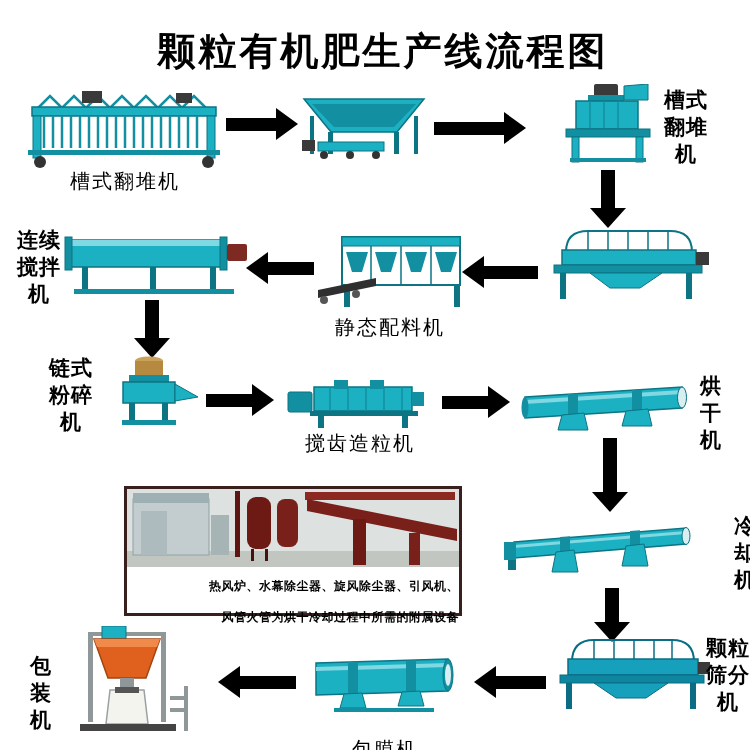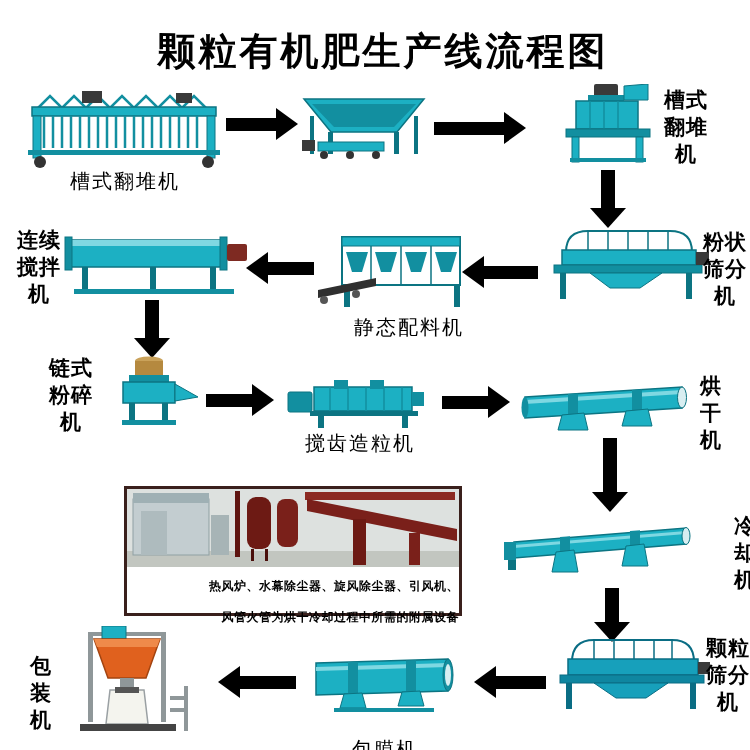--- a/index.html
+++ b/index.html
@@ -112,21 +112,20 @@
       <path d="M24 26 Q24 5 46 5 L128 5 Q150 5 150 26" fill="none" stroke="#0c7482" stroke-width="2"></path>
       <path d="M46 5 V25 M66 5 V25 M86 5 V25 M106 5 V25 M126 5 V25" stroke="#0c7482" stroke-width="1.5"></path>
       <rect x="20" y="24" width="134" height="15" fill="#1cb0c3" stroke="#0c7482" stroke-width="1.5"></rect>
       <rect x="12" y="39" width="148" height="8" fill="#128fa0" stroke="#0c7482"></rect>
       <polygon points="48,47 120,47 98,62 68,62" fill="#1cb0c3" stroke="#0c7482"></polygon>
       <rect x="18" y="47" width="6" height="26" fill="#0c7482"></rect>
       <rect x="144" y="47" width="6" height="26" fill="#0c7482"></rect>
       <rect x="154" y="26" width="13" height="13" fill="#3a3a3a"></rect>
     </svg>
   </div>
-  <div class="label-side" style="left:702px; top:228px; width:46px;">粉状筛分机</div>
 
   <div class="arr arr-l" style="left:462px; top:256px; width:76px; height:32px;">
       <div class="shaft"></div>
       <div class="head"></div>
     </div>
 
   <div class="machine" style="left:316px; top:234px; width:148px; height:78px;">
     <svg viewBox="0 0 148 78">
       <rect x="26" y="3" width="118" height="48" fill="none" stroke="#0c7482" stroke-width="2"></rect>
       <rect x="26" y="3" width="118" height="9" fill="#1cb0c3" stroke="#0c7482"></rect>
@@ -135,21 +134,21 @@
       <polygon points="59,18 81,18 75,38 65,38" fill="#128fa0"></polygon>
       <polygon points="89,18 111,18 105,38 95,38" fill="#128fa0"></polygon>
       <polygon points="119,18 141,18 135,38 125,38" fill="#128fa0"></polygon>
       <rect x="28" y="51" width="6" height="22" fill="#0c7482"></rect>
       <rect x="138" y="51" width="6" height="22" fill="#0c7482"></rect>
       <polygon points="2,56 60,44 60,52 2,64" fill="#2f2f2f"></polygon>
       <circle cx="8" cy="66" r="4" fill="#555"></circle>
       <circle cx="40" cy="60" r="4" fill="#555"></circle>
     </svg>
   </div>
-  <div class="label-h" style="left:316px; top:314px; width:148px;text-align:right;">静态配料机</div>
+  <div class="label-h" style="left:316px; top:314px; width:148px;">静态配料机</div>
 
   <div class="arr arr-l" style="left:246px; top:252px; width:68px; height:32px;">
       <div class="shaft"></div>
       <div class="head"></div>
     </div>
 
   <div class="machine" style="left:62px; top:230px; width:188px; height:70px;">
     <svg viewBox="0 0 188 70">
       <rect x="8" y="10" width="152" height="27" fill="#1cb0c3" stroke="#0c7482" stroke-width="1.5"></rect>
       <rect x="8" y="10" width="152" height="6" fill="#7fd8e2"></rect>

